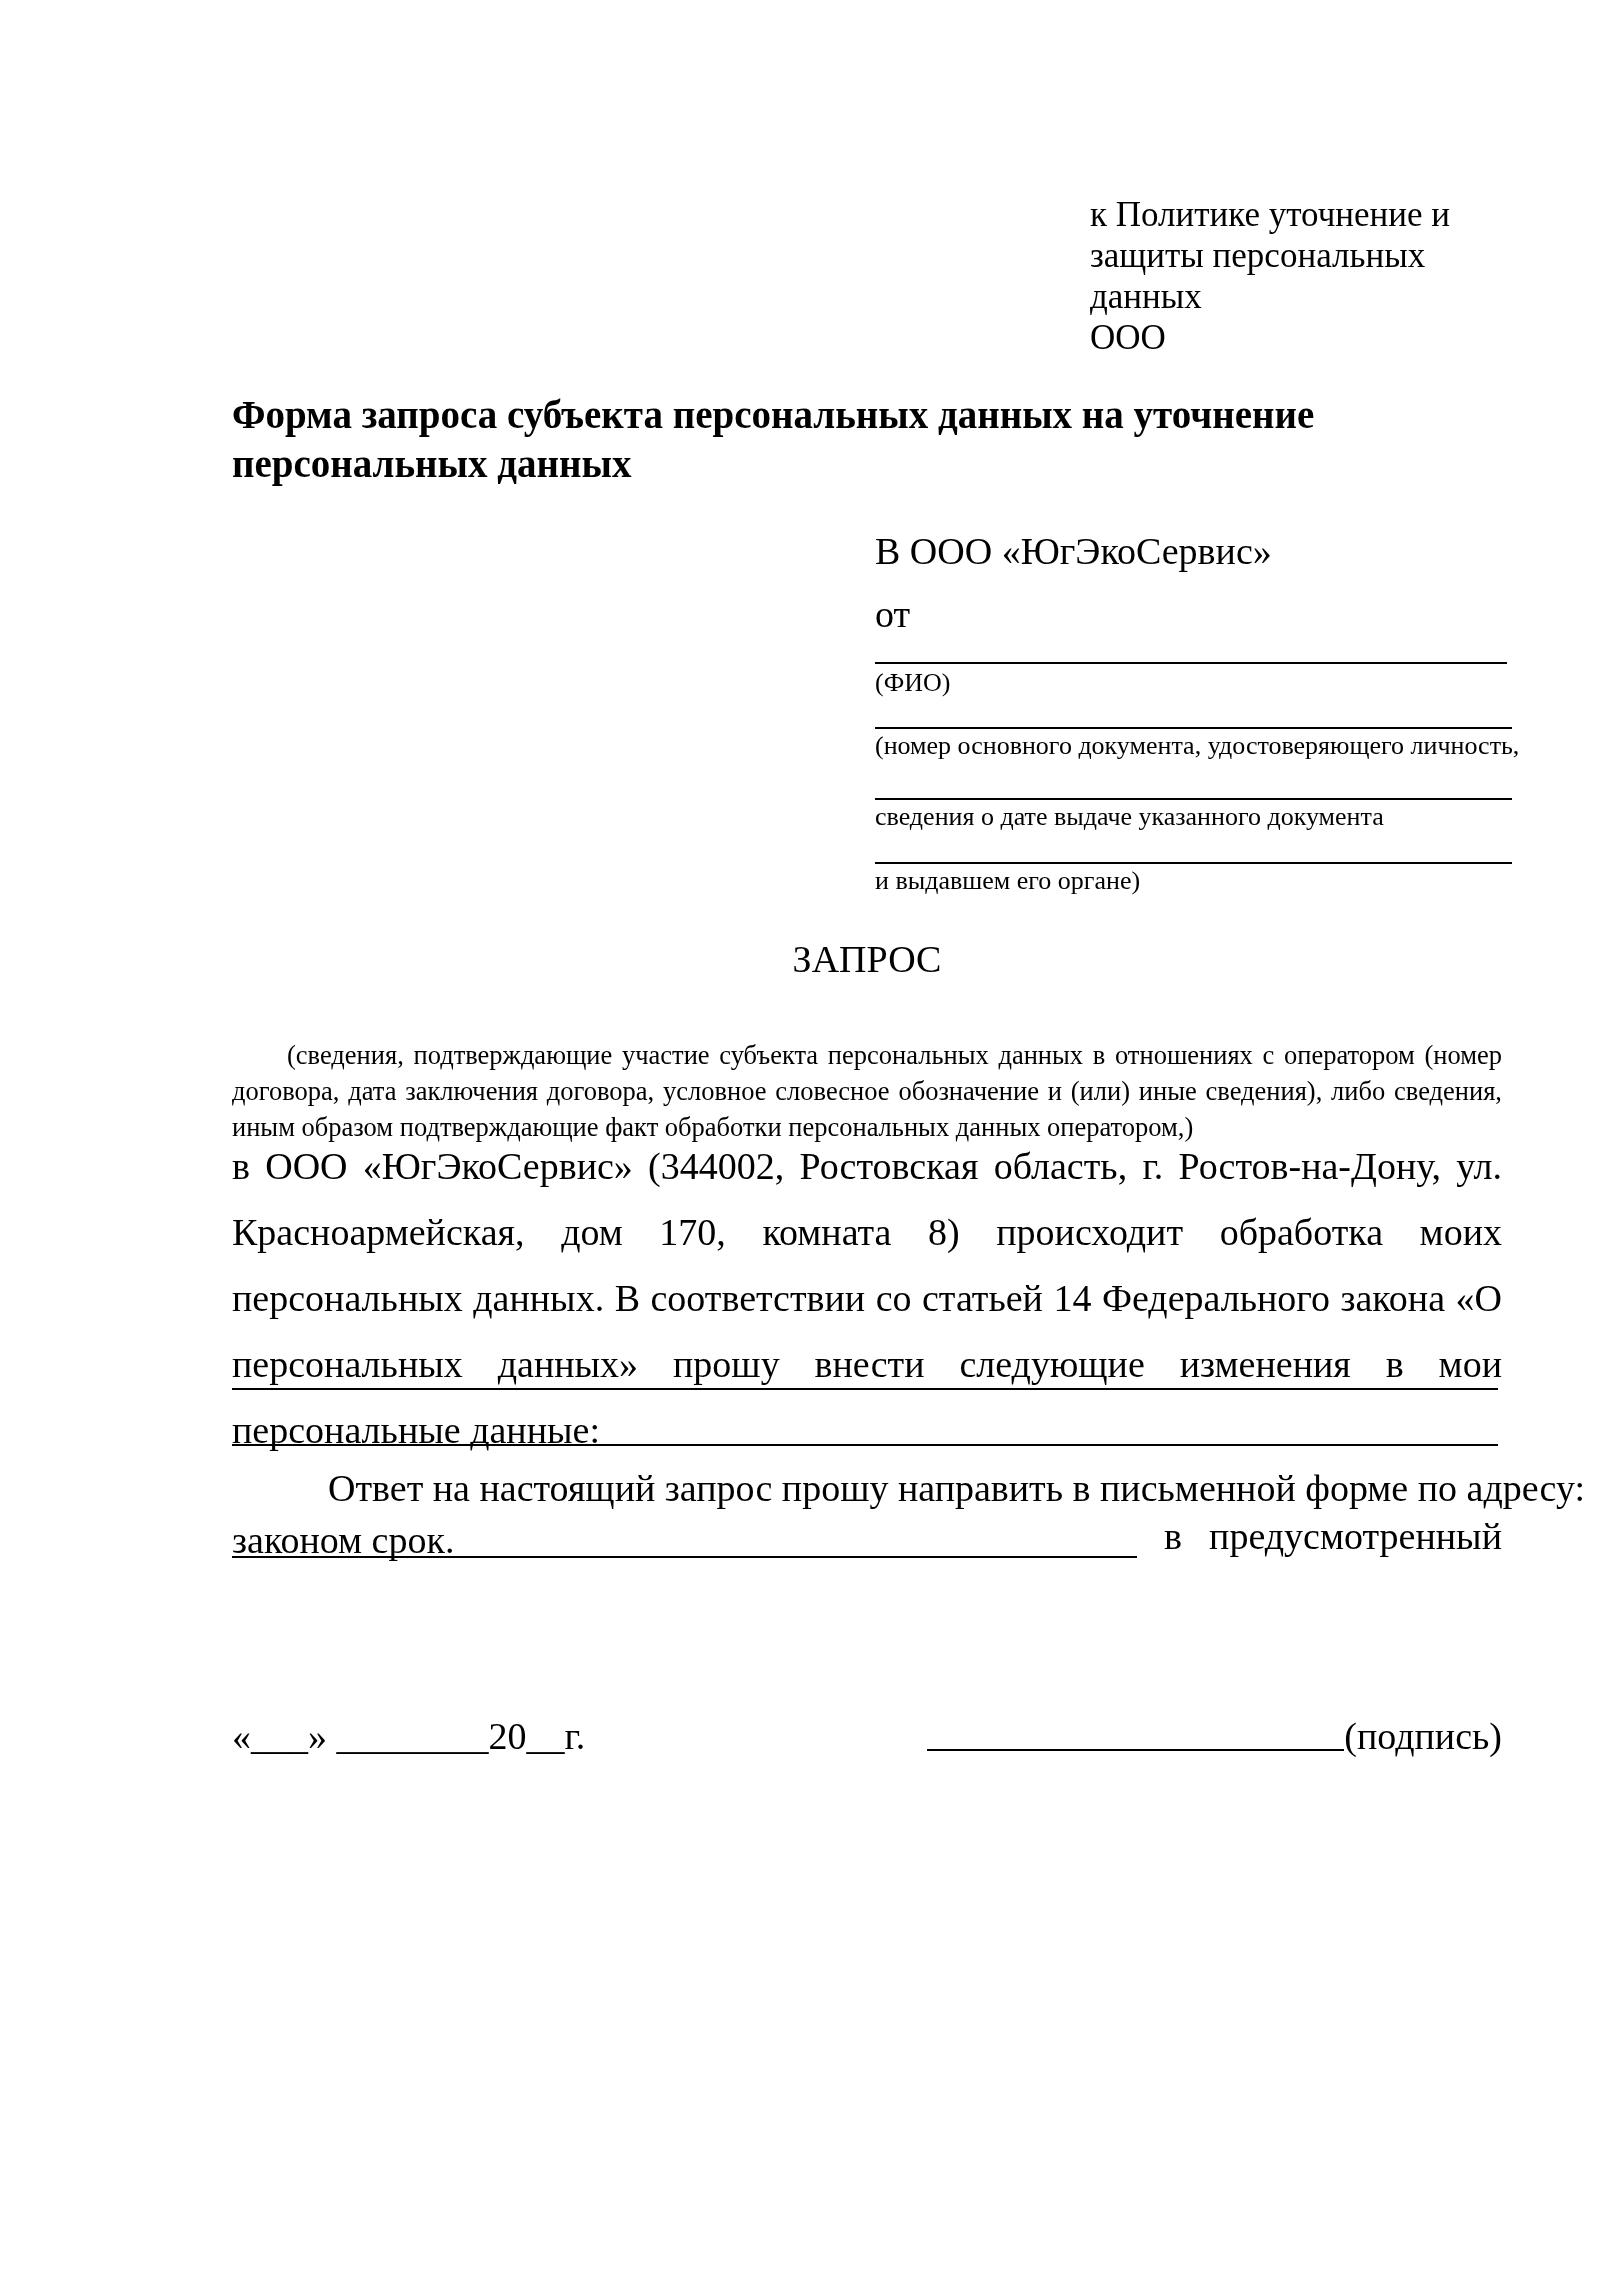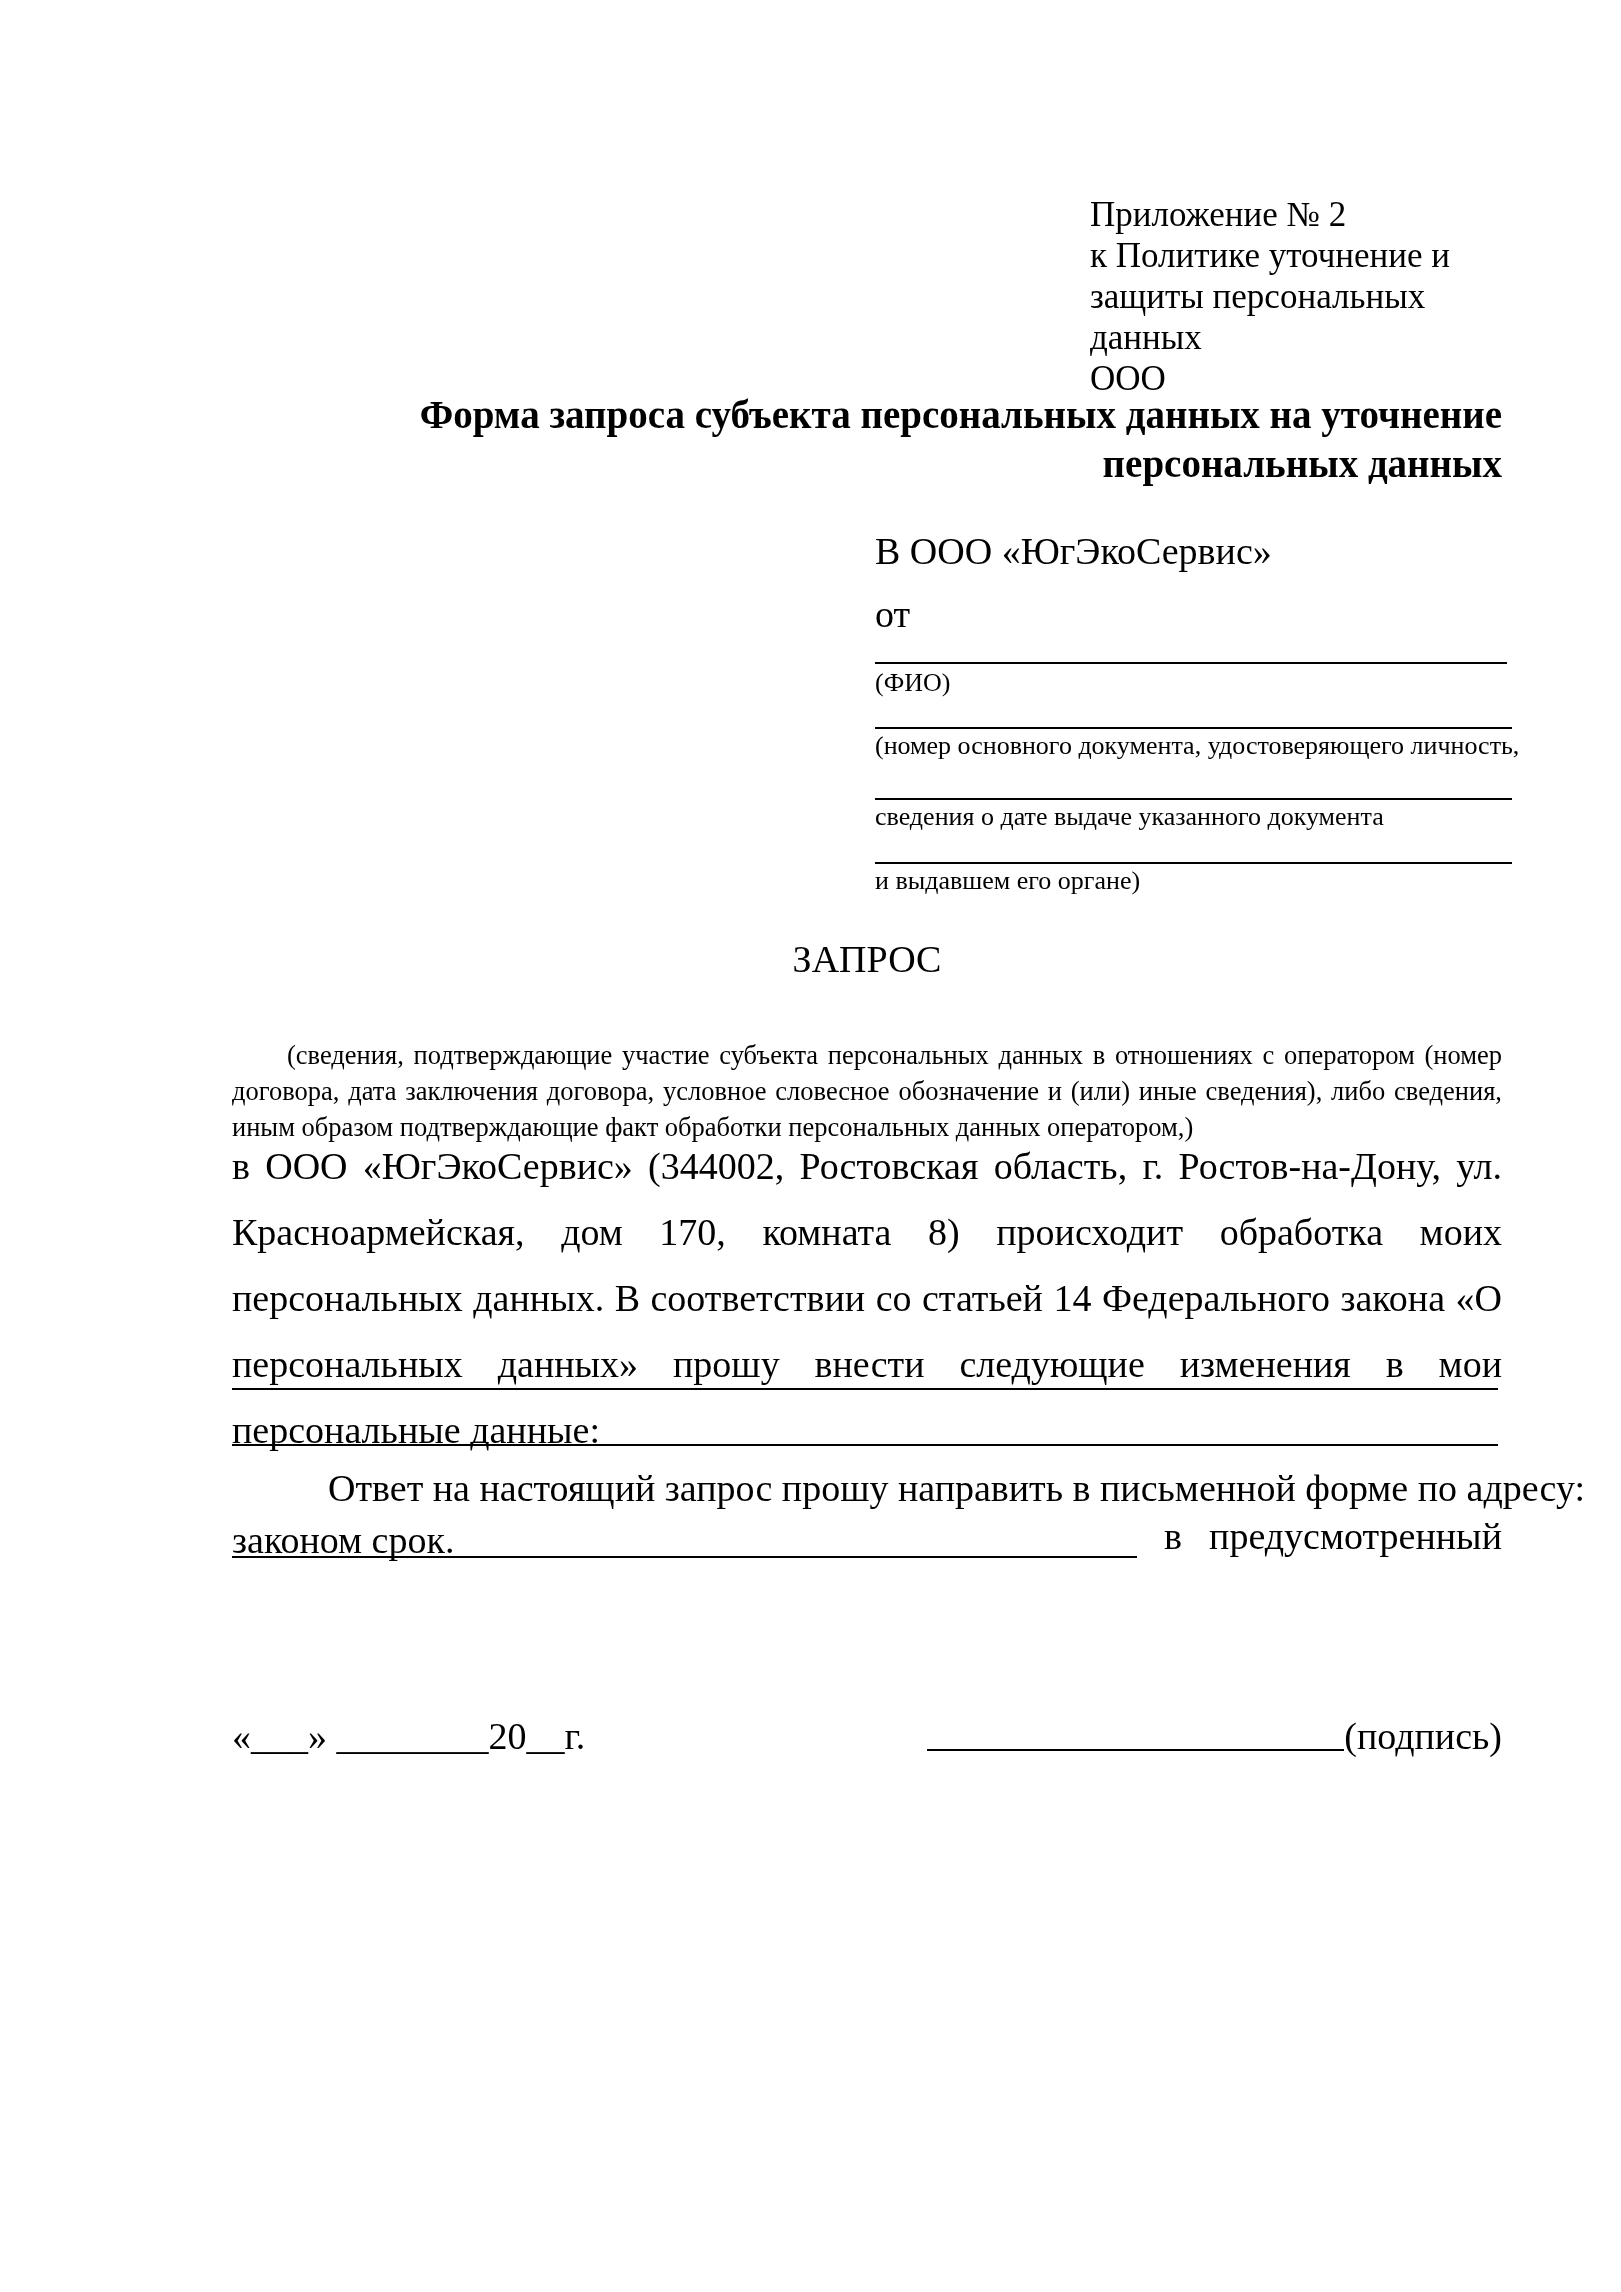--- a/index.html
+++ b/index.html
@@ -17,21 +17,21 @@
     overflow: hidden;
   }
   .abs { position: absolute; }
 
   .appendix {
     left: 1090px; top: 194px; width: 451px;
     font-size: 35px; line-height: 41px;
   }
   .doc-title {
     left: 232px; top: 390px; width: 1270px;
-    text-align: right; font-weight: bold;
+    text-align: left; font-weight: bold;
     font-size: 39px; line-height: 49px;
   }
   .to-line   { left: 875px; top: 529px; font-size: 38px; }
   .from-line { left: 875px; top: 592px; font-size: 38px; }
 
   .blank-row {
     border-bottom: 2px solid #000;
   }
   .u-caption {
     left: 875px; width: 632px;
@@ -103,21 +103,20 @@
   .sig-group { display: flex; align-items: flex-start; }
   .sig-blank { width: 417px; height: 35px; border-bottom: 2px solid #000; }
   .nowrap { white-space: nowrap; }
 </style>
 </head>
 <body>
 
 <div class="page">
 
   <div class="abs appendix">
-    <div>Приложение № 2</div>
     <div>к Политике уточнение и</div>
     <div>защиты персональных данных</div>
     <div>ООО</div>
   </div>
 
   <div class="abs doc-title">
     <div>Форма запроса субъекта персональных данных на уточнение</div>
     <div>персональных данных</div>
   </div>
 

